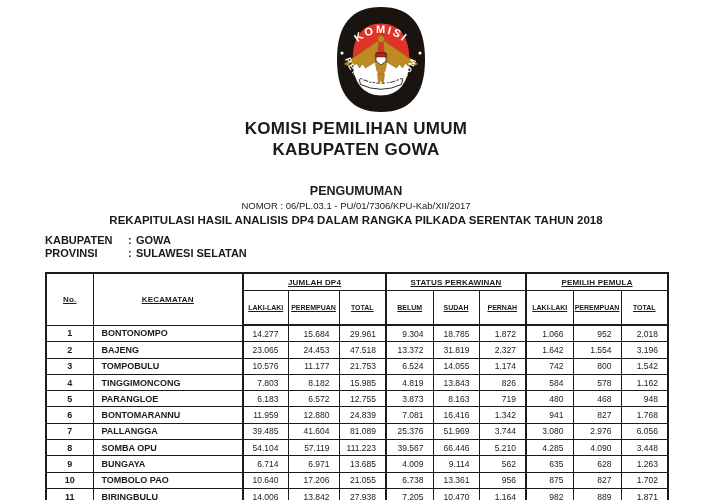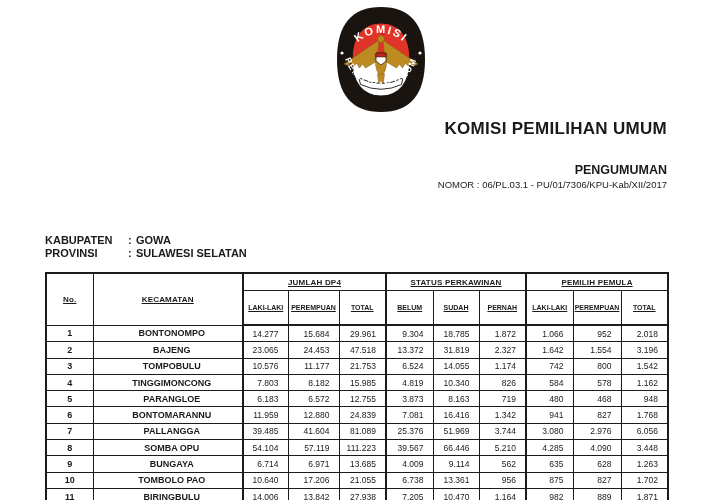--- a/index.html
+++ b/index.html
@@ -6,21 +6,21 @@
   body{
     width:709px;height:500px;overflow:hidden;background:#ffffff;
     font-family:"Liberation Sans", sans-serif;color:#1a1a1a;position:relative;
   }
   .page{position:absolute;inset:0;}
 
   
   .logo{position:absolute;left:331px;top:6px;width:100px;height:107px;}
 
   
-  .head-block{position:absolute;left:45px;top:118px;width:622px;text-align:right;}
+  .head-block{position:absolute;left:45px;top:118px;width:622px;text-align:center;}
   .org1{font-size:17px;font-weight:800;letter-spacing:.3px;line-height:21px;}
   .org2{font-size:17px;font-weight:800;letter-spacing:.3px;line-height:21px;}
   .announce{margin-top:24px;font-size:12.5px;font-weight:700;line-height:15px;}
   .nomor{font-size:9.5px;font-weight:400;line-height:14px;}
   .subject{font-size:11.5px;font-weight:800;line-height:15px;}
 
   
   .meta{position:absolute;left:45px;top:234px;font-size:11px;font-weight:700;}
   .meta-row{display:flex;line-height:13px;}
   .meta-label{width:83px;}
@@ -31,21 +31,21 @@
   table{border-collapse:collapse;table-layout:fixed;width:622px;
         border:2px solid #1b1b1b;}
   th,td{border:1px solid #1b1b1b;padding:0;overflow:hidden;white-space:nowrap;}
   th{font-weight:700;text-decoration:underline;}
   .gb{border-left-width:2px;}
   tr.grouphead th{height:16px;font-size:8px;letter-spacing:.2px;}
   tr.subhead th{height:33px;font-size:7px;border-bottom:2px solid #1b1b1b;}
   th.span2{font-size:9.5px;}
   tbody td{height:15.3px;font-size:8.5px;}
   td.c-no{text-align:center;font-weight:700;font-size:9px;}
-  td.c-kec{text-align:center;font-weight:700;font-size:9px;padding-left:8px;}
+  td.c-kec{text-align:left;font-weight:700;font-size:9px;padding-left:8px;}
   td.c-num{text-align:right;padding-right:9px;}
 </style>
 </head>
 <body>
 
 <div class="page">
 
   <svg class="logo" viewBox="0 0 100 107" aria-hidden="true">
 
     <path d="M50,1 C79,1 94,18 94,53.5 C94,89 79,106 50,106 C21,106 6,89 6,53.5 C6,18 21,1 50,1 Z" fill="#1a1410"></path>
@@ -84,22 +84,24 @@
     </text>
     <text font-family="Liberation Sans, sans-serif" font-size="8.5" font-weight="bold" fill="#ffffff" letter-spacing="1.6">
       <textPath href="#arcBot" startOffset="50%" text-anchor="middle">PEMILIHAN UMUM</textPath>
     </text>
     <circle cx="11" cy="47" r="1.6" fill="#ffffff"></circle>
     <circle cx="89" cy="47" r="1.6" fill="#ffffff"></circle>
   </svg>
 
   <div class="head-block">
     <div class="org1">KOMISI PEMILIHAN UMUM</div>
+    <div class="org2">KABUPATEN GOWA</div>
     <div class="announce">PENGUMUMAN</div>
     <div class="nomor">NOMOR : 06/PL.03.1 - PU/01/7306/KPU-Kab/XII/2017</div>
+    <div class="subject">REKAPITULASI HASIL ANALISIS DP4 DALAM RANGKA PILKADA SERENTAK TAHUN 2018</div>
   </div>
 
   <div class="meta">
     <div class="meta-row">
       <span class="meta-label">KABUPATEN</span>
       <span class="meta-sep">:</span>
       <span>GOWA</span>
     </div>
     <div class="meta-row">
       <span class="meta-label">PROVINSI</span>
@@ -183,21 +185,21 @@
             <td class="c-num">800</td>
             <td class="c-num">1.542</td>
           </tr>
           <tr>
             <td class="c-no">4</td>
             <td class="c-kec">TINGGIMONCONG</td>
             <td class="c-num gb">7.803</td>
             <td class="c-num">8.182</td>
             <td class="c-num">15.985</td>
             <td class="c-num gb">4.819</td>
-            <td class="c-num">10.340</td>
+            <td class="c-num">13.843</td>
             <td class="c-num">826</td>
             <td class="c-num gb">584</td>
             <td class="c-num">578</td>
             <td class="c-num">1.162</td>
           </tr>
           <tr>
             <td class="c-no">5</td>
             <td class="c-kec">PARANGLOE</td>
             <td class="c-num gb">6.183</td>
             <td class="c-num">6.572</td>

